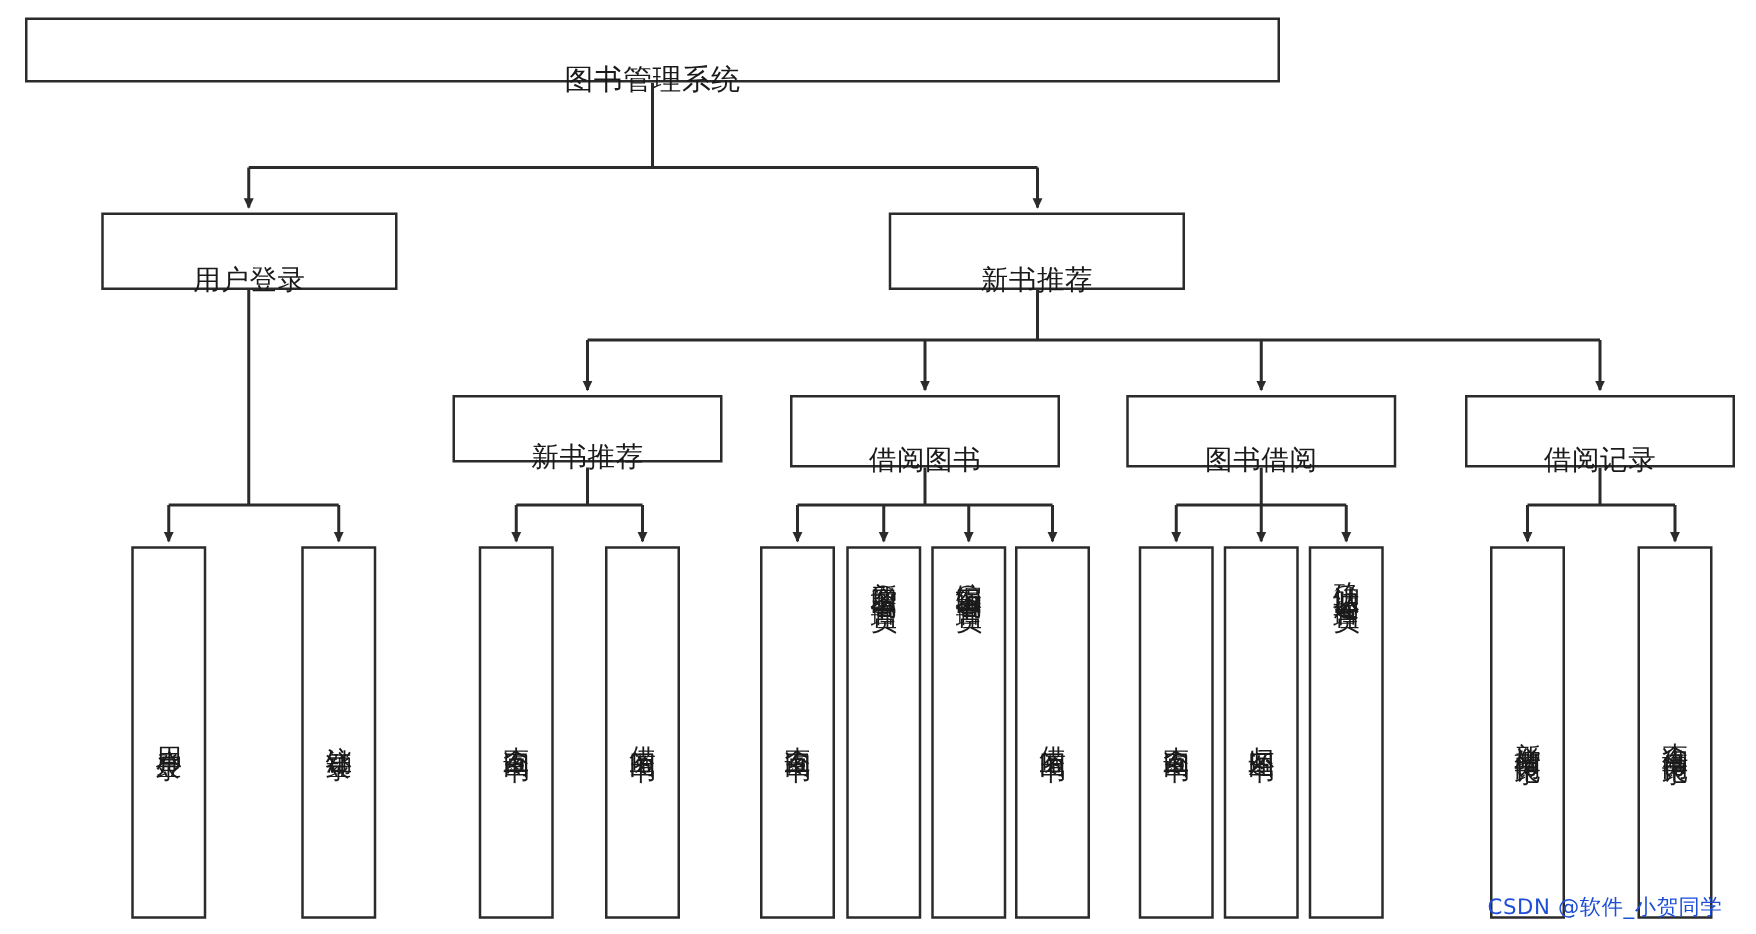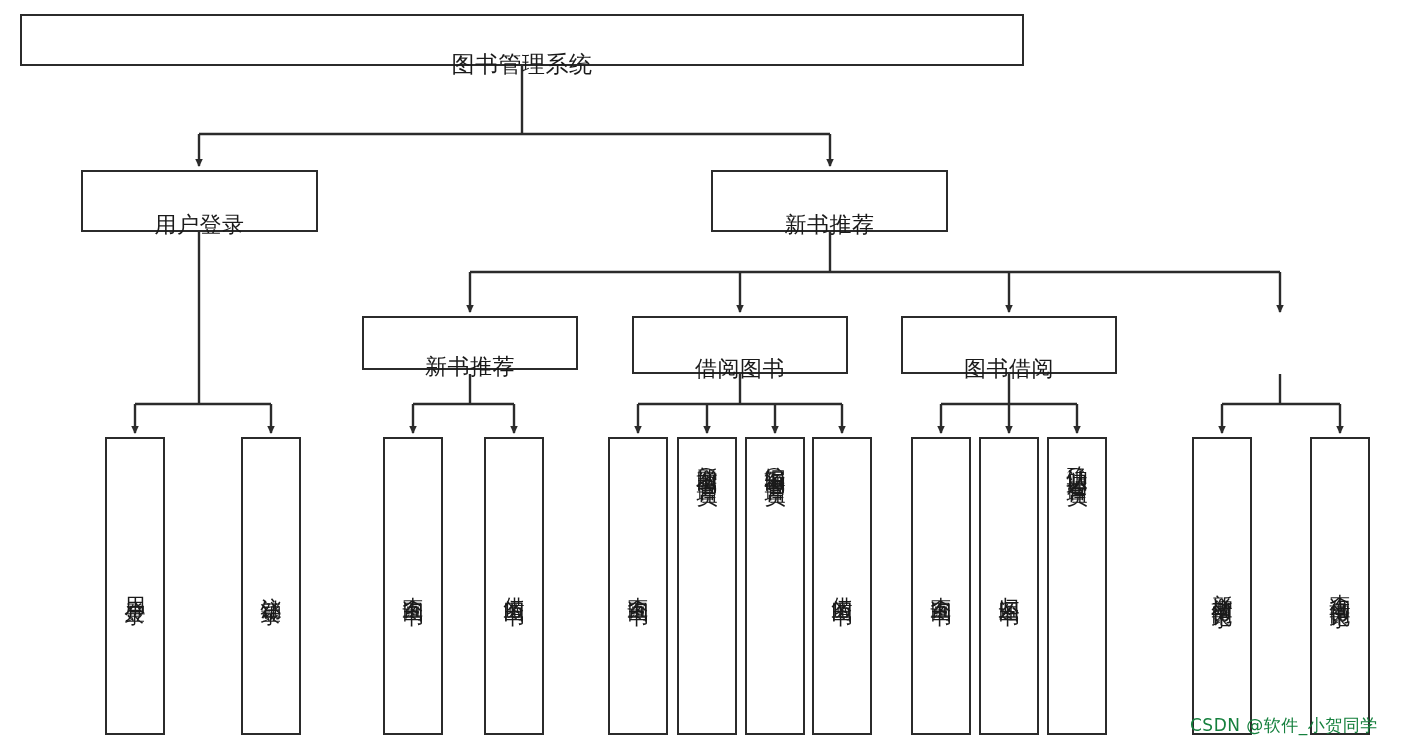--- a/index.html
+++ b/index.html
@@ -64,21 +64,21 @@
     line-height: 1.05;
     letter-spacing: 3px;
     white-space: nowrap;
   }
   .node.v.centered {
     align-items: center;
     padding-top: 0;
   }
   .watermark {
     position: absolute;
-    color: #15803d;
+    color: #1d4ed8;
     font-size: 17px;
     white-space: nowrap;
     z-index: 5;
     letter-spacing: 0.5px;
   }
 </style>
 </head>
 <body>
 
 <div id="diagram-root">
@@ -147,20 +147,23 @@
 
   <div class="node h" style="left:362px; top:316px; width:216px; height:54px;">
     <span class="node-label">新书推荐</span>
   </div>
   <div class="node h" style="left:632px; top:316px; width:216px; height:58px;">
     <span class="node-label">借阅图书</span>
   </div>
   <div class="node h" style="left:901px; top:316px; width:216px; height:58px;">
     <span class="node-label">图书借阅</span>
   </div>
+  <div class="node h" style="left:1172px; top:316px; width:216px; height:58px;">
+    <span class="node-label">借阅记录</span>
+  </div>
 
   <div class="node v centered" style="left:105px; top:437px; width:60px; height:298px;">
     <span class="node-label">用户登录</span>
   </div>
   <div class="node v centered" style="left:241px; top:437px; width:60px; height:298px;">
     <span class="node-label">注销登录</span>
   </div>
 
   <div class="node v centered" style="left:383px; top:437px; width:60px; height:298px;">
     <span class="node-label">查询图书</span>

